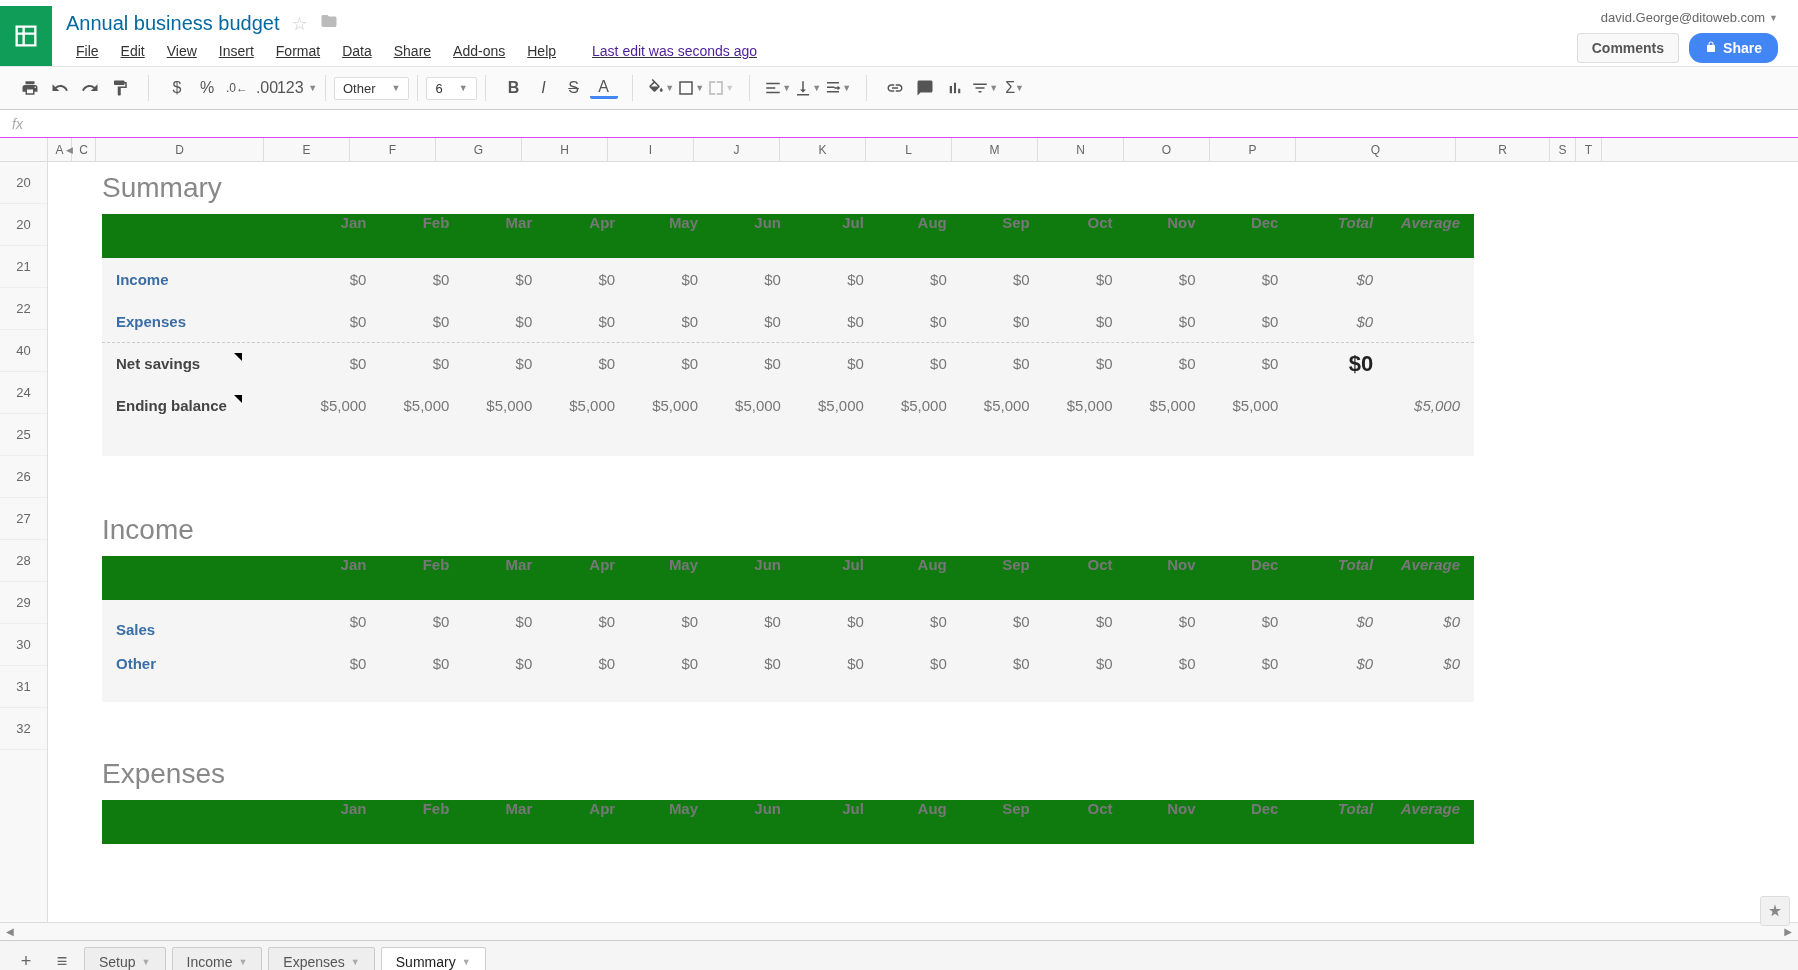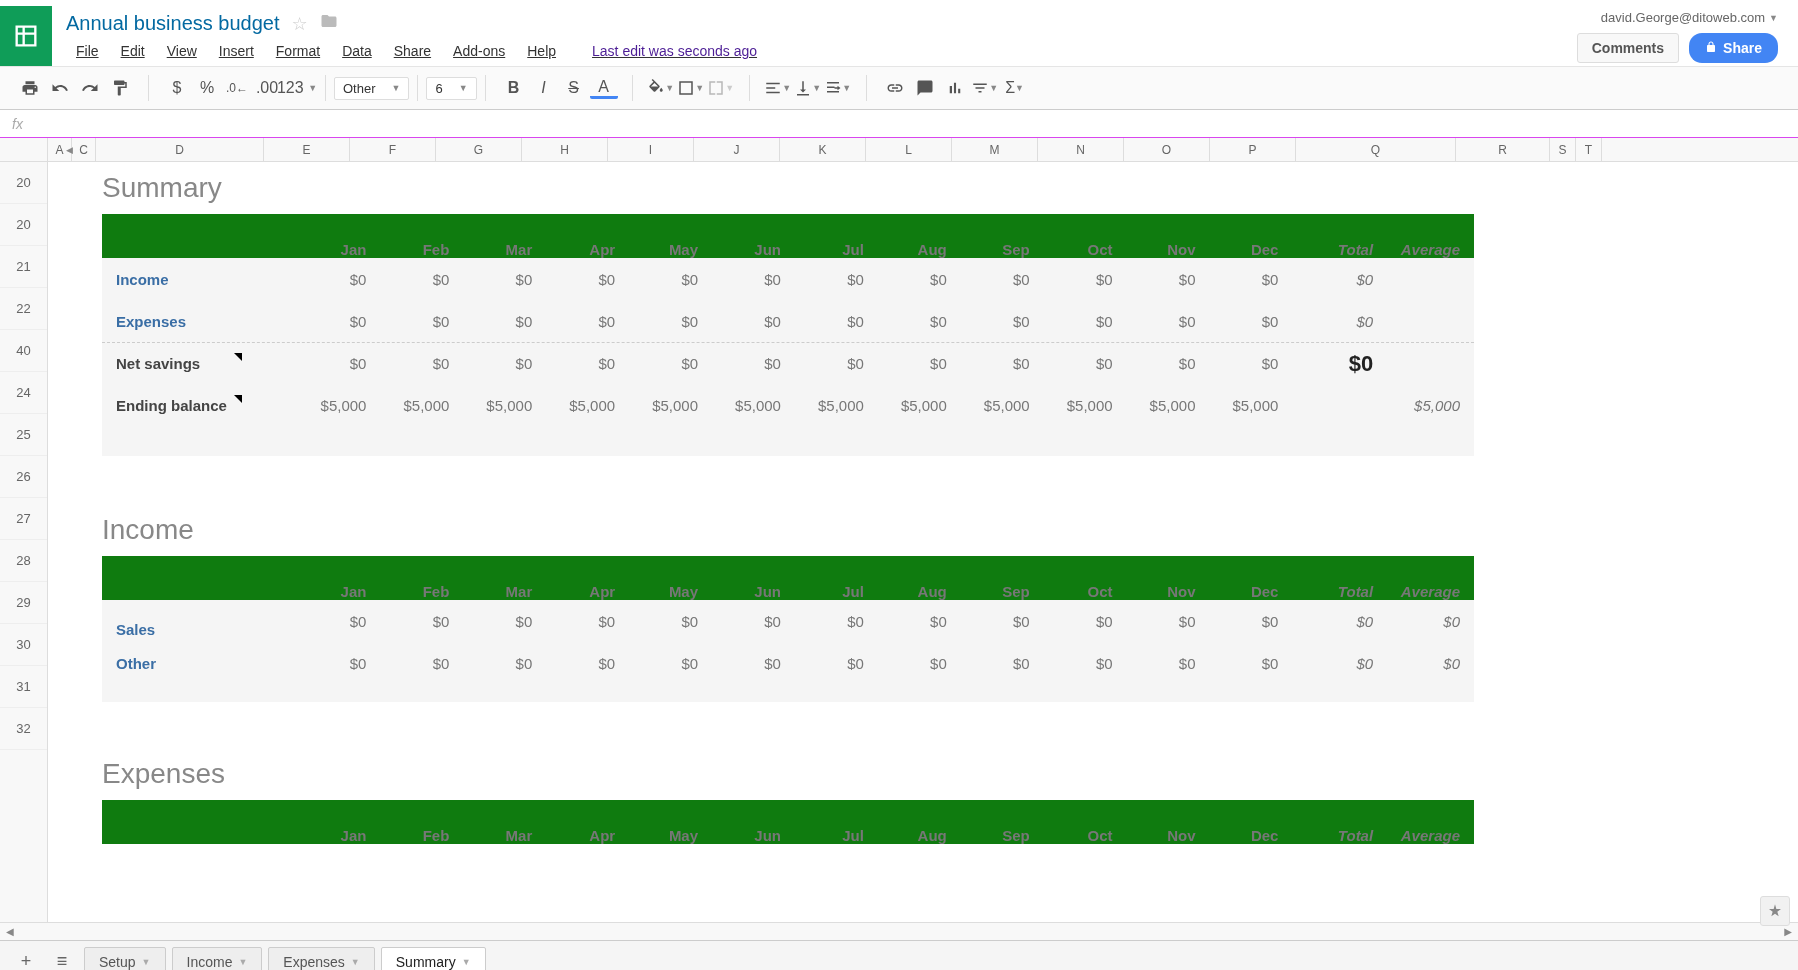--- a/index.html
+++ b/index.html
@@ -42,21 +42,21 @@
 
 .grid-wrap { display: flex; height: 760px; }
 .row-headers { width: 48px; border-right: 1px solid #ddd; background: #f8f8f8; }
 .row-h { height: 42px; border-bottom: 1px solid #eee; display: flex; align-items: center; justify-content: center; font-size: 13px; color: #666; }
 .sheet-content { flex: 1; position: relative; background: #fff; overflow: hidden; }
 
 
 .budget-area { padding: 0 0 0 54px; }
 .section-title { font-size: 28px; color: #888; font-weight: normal; margin: 10px 0 10px 0; }
 .budget-table { background: #f5f5f5; width: 1372px; }
-.bt-header { background: #0f7b0f; color: white; display: flex; height: 44px; align-items: flex-end; font-weight: bold; font-size: 15px; }
+.bt-header { background: #0f7b0f; color: white; display: flex; height: 44px; align-items: flex-start; font-weight: bold; font-size: 15px; }
 .bt-header .bt-label { width: 190px; }
 .bt-header .bt-month { width: 84px; text-align: right; padding-right: 6px; }
 .bt-header .bt-total { width: 96px; text-align: right; padding-right: 6px; font-style: italic; }
 .bt-header .bt-avg { width: 96px; text-align: right; padding-right: 14px; font-style: italic; }
 .bt-row { display: flex; align-items: center; height: 42px; font-size: 15px; position: relative; }
 .bt-row.dashed-top { border-top: 1px dashed #ccc; }
 .bt-label { width: 190px; padding-left: 14px; font-weight: bold; color: #444; }
 .bt-label.blue { color: #3a6ea5; }
 .bt-month { width: 84px; text-align: right; padding-right: 6px; color: #777; }
 .bt-total { width: 96px; text-align: right; padding-right: 6px; font-style: italic; color: #777; }

